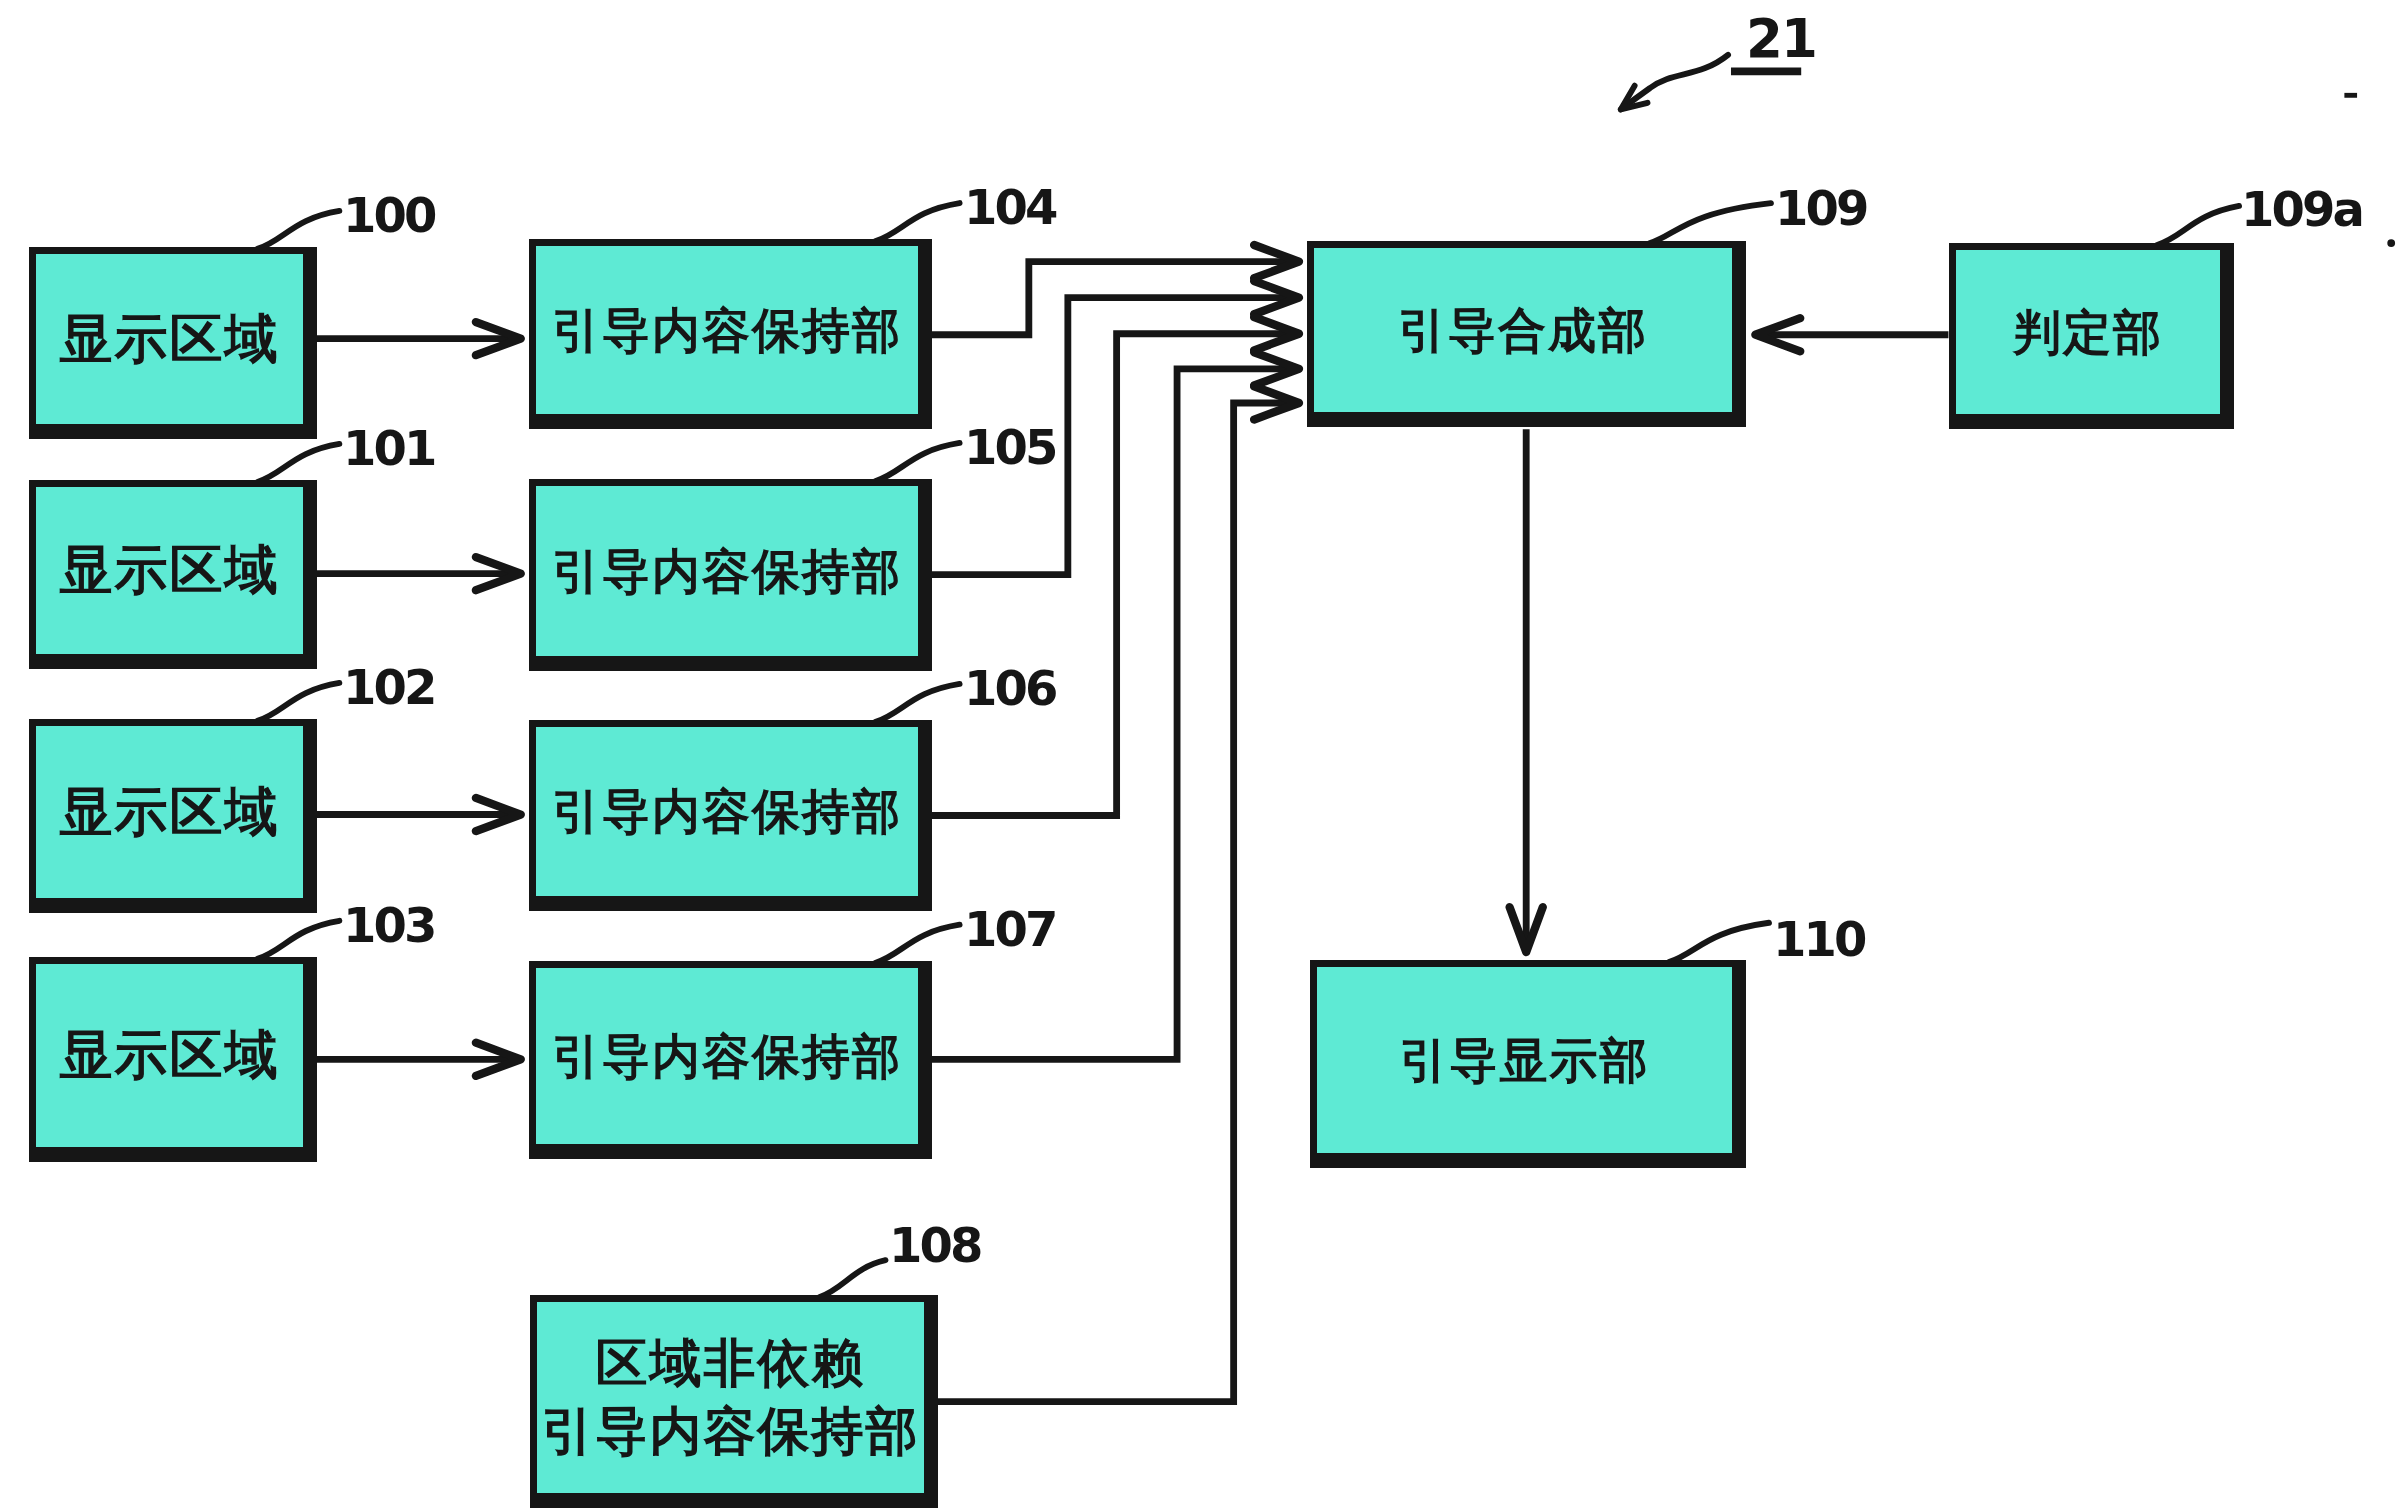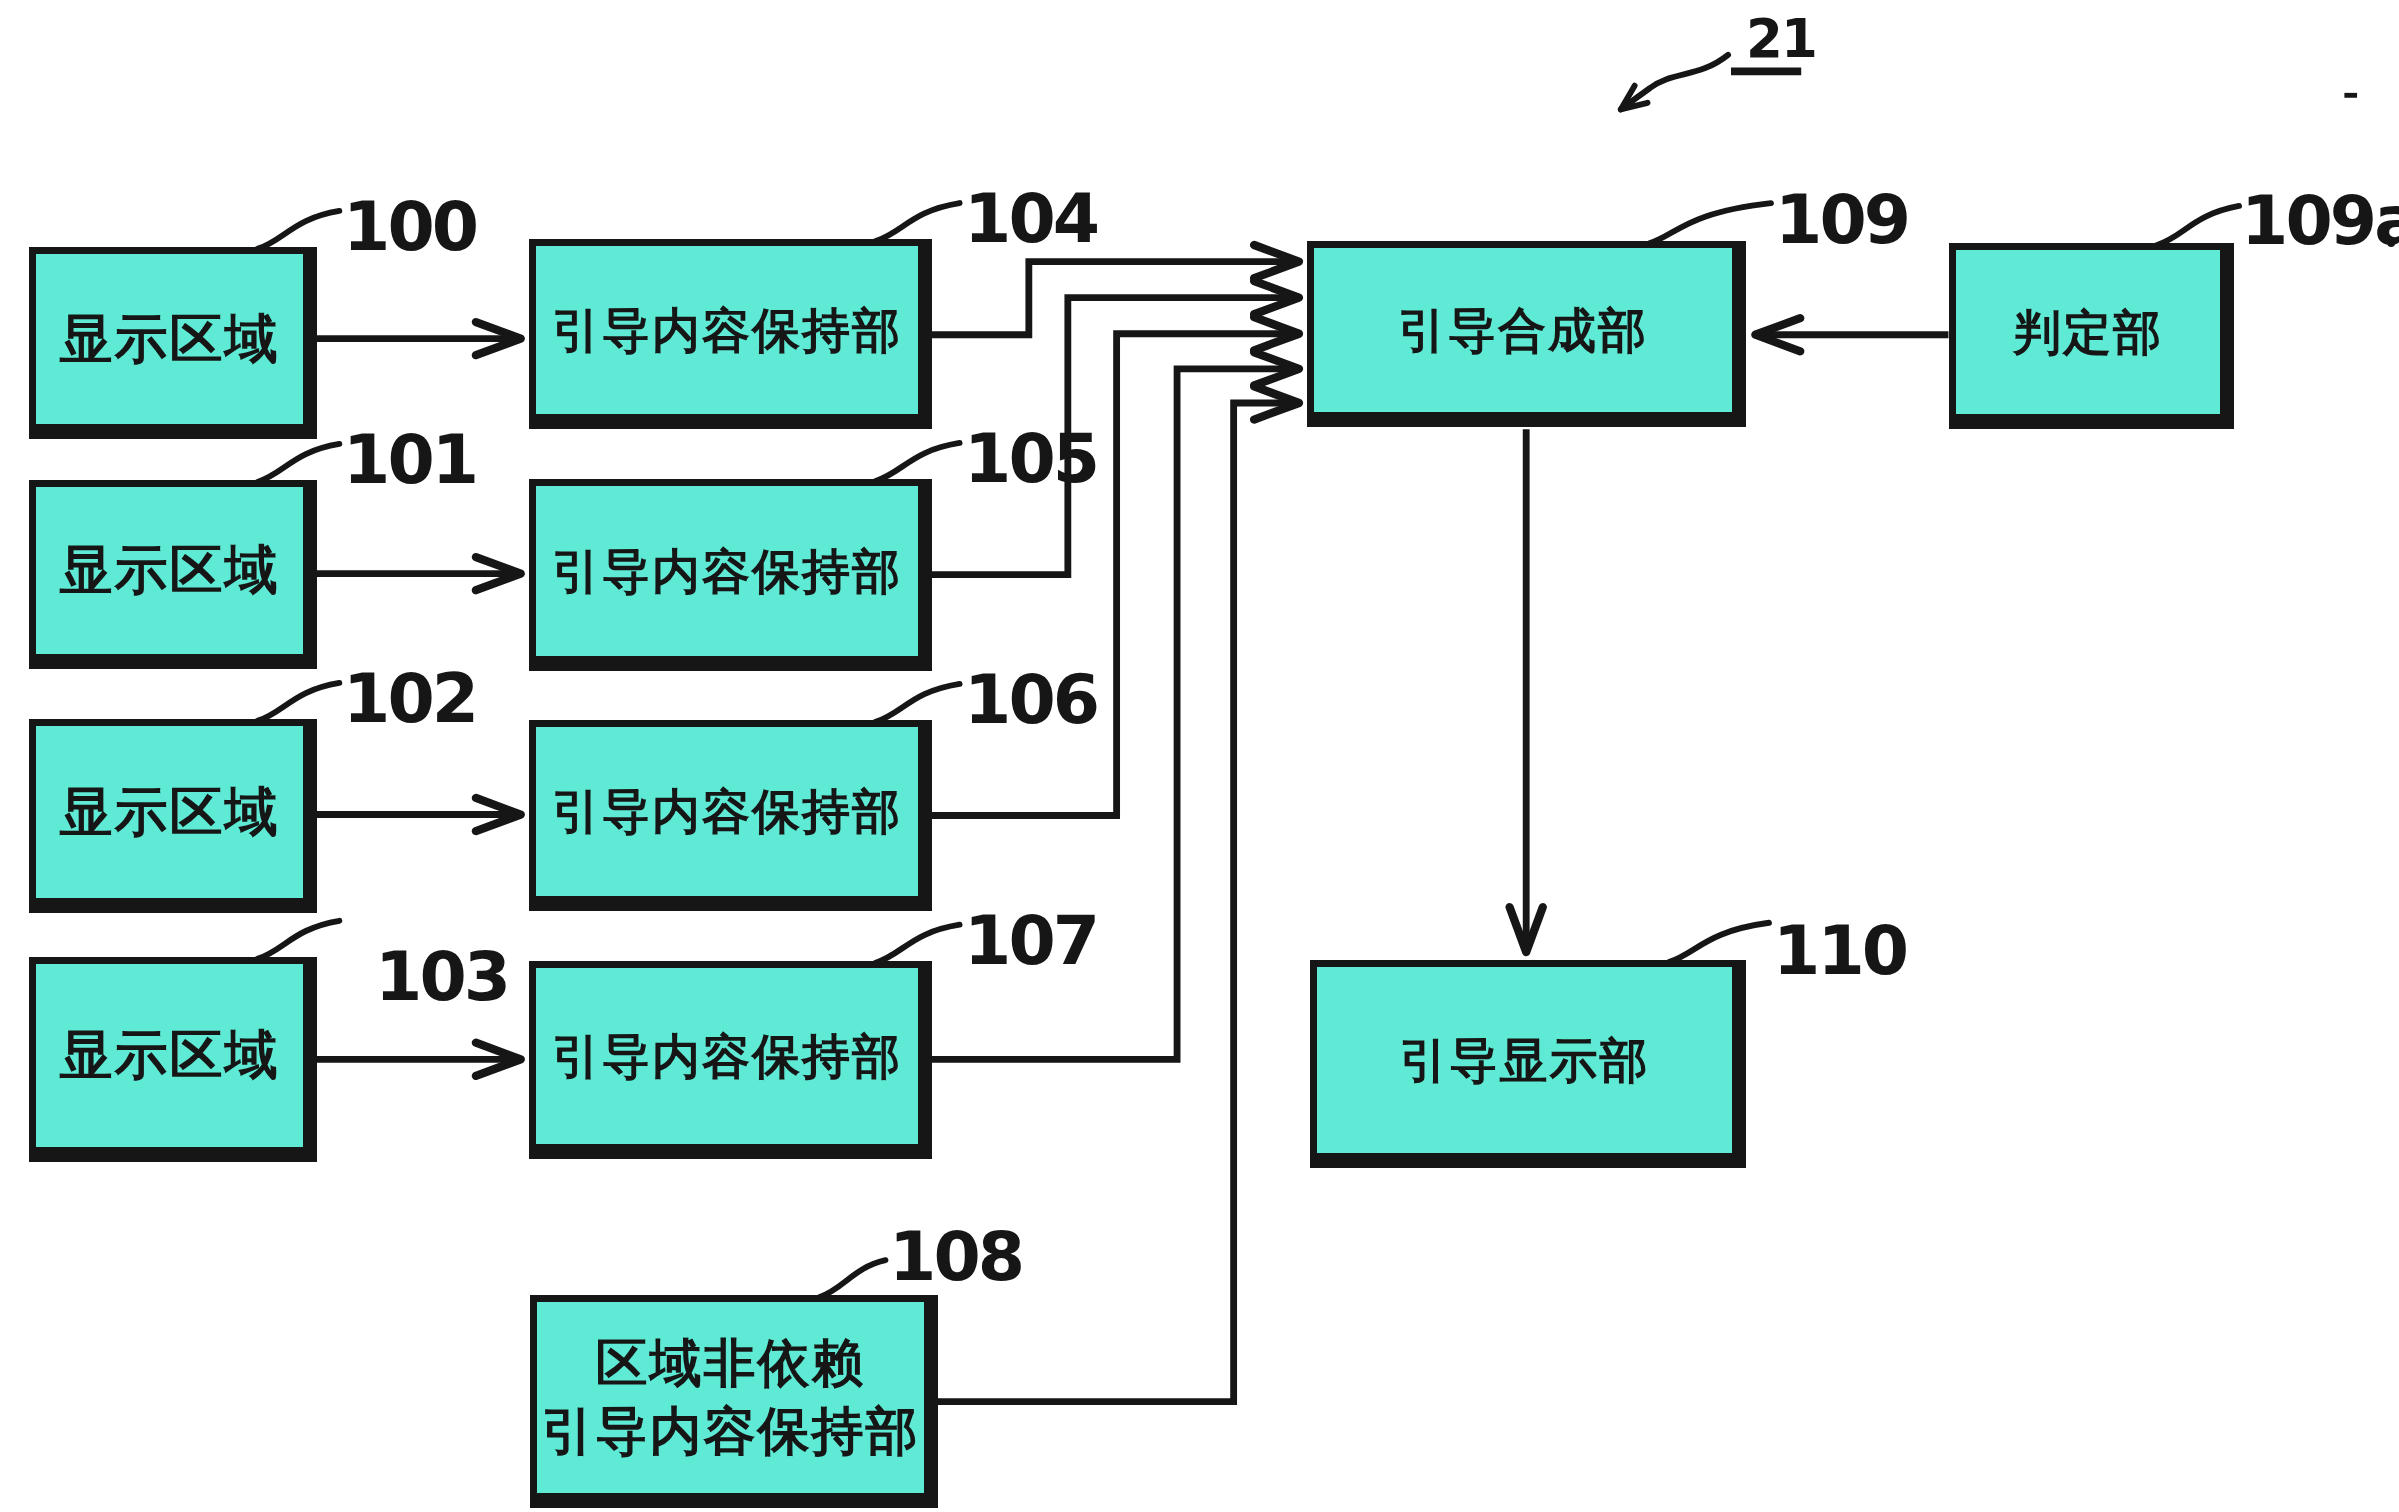--- a/index.html
+++ b/index.html
@@ -14,21 +14,21 @@
   }
   .node .cjk{
     font-weight:bold;color:#161616;letter-spacing:2px;line-height:1.3;
     font-family:"DejaVu Sans", sans-serif;
   }
   .left-box .cjk{font-size:53px;}
   .mid-box  .cjk{font-size:48px;}
   .right-box .cjk{font-size:48px;}
   .two-line .cjk{font-size:52px;}
   .ref{
-    position:absolute;font-size:68px;font-weight:600;letter-spacing:-2.9px;
+    position:absolute;font-size:48px;font-weight:600;letter-spacing:-2.9px;
     color:#161616;white-space:nowrap;font-family:"DejaVu Sans", sans-serif;
   }
   .fig-num{
     position:absolute;font-size:53px;font-weight:600;letter-spacing:-2px;color:#161616;
   }
   svg.wires{position:absolute;left:0;top:0;pointer-events:none;}
 </style>
 </head>
 <body>
 
@@ -85,21 +85,21 @@
     <circle cx="140" cy="643" r="3" fill="#161616"></circle>
     <rect x="2404" y="95" width="13" height="5" fill="#161616"></rect>
     <circle cx="2452" cy="249" r="4" fill="#161616"></circle>
   </svg>
 
   <div class="fig-num" style="left:1746px;top:7.8px;position:absolute;">21</div>
 
   <div class="ref" style="left:343px;top:187px;">100</div>
   <div class="ref" style="left:343px;top:420px;">101</div>
   <div class="ref" style="left:343px;top:659px;">102</div>
-  <div class="ref" style="left:343px;top:937px;margin-left:32px;">103</div>
+  <div class="ref" style="left:343px;top:897px;">103</div>
   <div class="ref" style="left:964px;top:179px;">104</div>
   <div class="ref" style="left:964px;top:419px;">105</div>
   <div class="ref" style="left:964px;top:660px;">106</div>
   <div class="ref" style="left:964px;top:901px;">107</div>
   <div class="ref" style="left:889px;top:1217px;">108</div>
   <div class="ref" style="left:1775px;top:180px;">109</div>
   <div class="ref" style="left:2241px;top:181px;">109a</div>
   <div class="ref" style="left:1773px;top:899px;margin-top:12px;">110</div>
 
   <div class="node left-box" style="left:29px;top:247px;width:288px;height:192px;">

